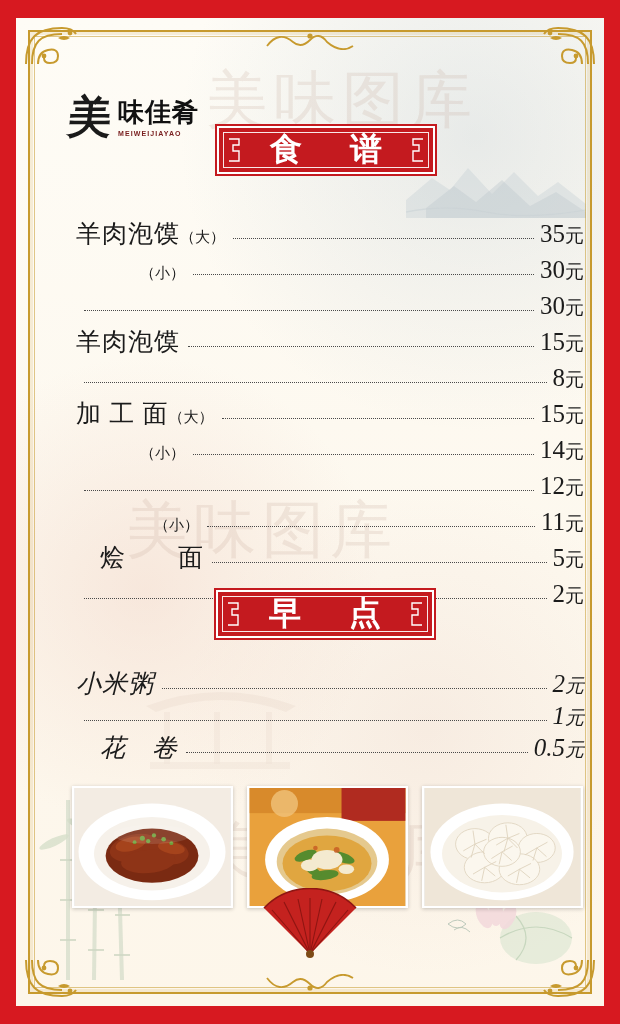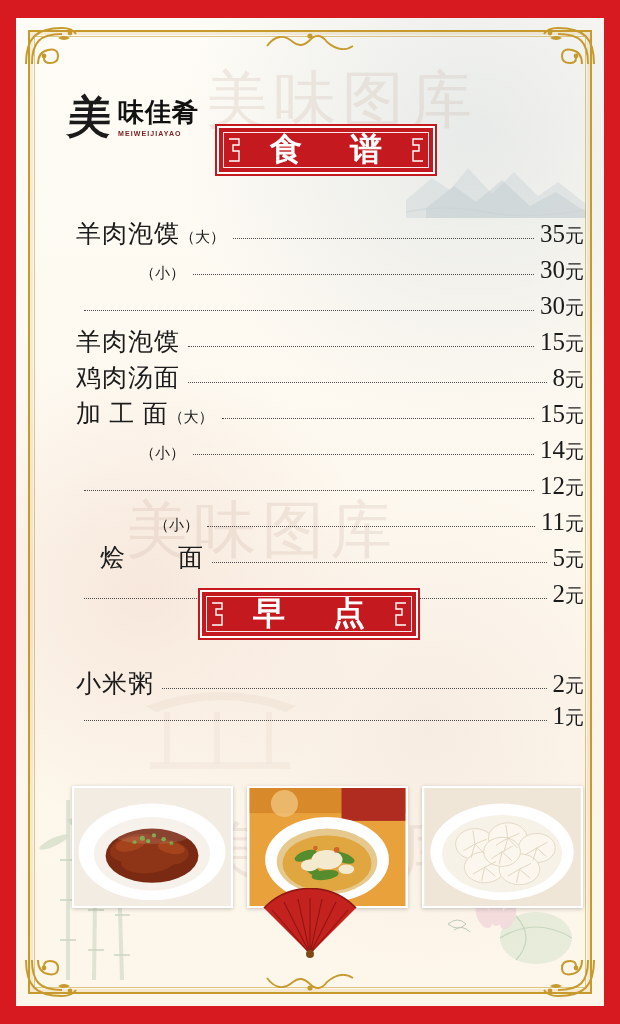--- a/index.html
+++ b/index.html
@@ -191,37 +191,37 @@
     color: #ffffff;
     font-family: "Liberation Serif", serif;
     font-size: 32px;
     font-weight: bold;
     letter-spacing: 20px;
     text-indent: 20px;
     position: relative;
     z-index: 2;
   }
   .plaque.recipes { left: 201px; top: 108px; }
-  .plaque.breakfast { left: 184px; top: 572px; }
+  .plaque.breakfast { left: 200px; top: 572px; }
 
   
   .menu {
     position: absolute;
     left: 60px;
     width: 508px;
   }
   .menu.recipes { top: 192px; }
   .menu.breakfast { top: 646px; }
 
   .menu-row {
     display: flex;
     align-items: flex-end;
     height: 36px;
   }
-  .menu.breakfast .menu-row { height: 32px; }
+  .menu.breakfast .menu-row { height: 32px; font-style: italic; }
 
   .name {
     font-family: "Liberation Serif", serif;
     font-size: 25px;
     color: #1b1b1b;
     white-space: nowrap;
     line-height: 1;
     letter-spacing: 1px;
   }
   .name .sz {
@@ -478,21 +478,20 @@
         <div class="price"><span>30</span><span class="yuan">元</span></div>
       </div>
 
       <div class="menu-row">
         <div class="name"><span>羊肉泡馍</span><span class="sz"></span></div>
         <div class="dots"></div>
         <div class="price"><span>15</span><span class="yuan">元</span></div>
       </div>
 
       <div class="menu-row">
-        <div class="name"><span>鸡肉汤面</span><span class="sz"></span></div>
         <div class="dots"></div>
         <div class="price"><span>8</span><span class="yuan">元</span></div>
       </div>
 
       <div class="menu-row">
         <div class="name"><span>加 工 面</span><span class="sz">（大）</span></div>
         <div class="dots"></div>
         <div class="price"><span>15</span><span class="yuan">元</span></div>
       </div>
 
@@ -546,20 +545,25 @@
 
     <div class="menu breakfast">
       <div class="menu-row">
         <div class="name"><span>小米粥</span></div>
         <div class="dots"></div>
         <div class="price"><span>2</span><span class="yuan">元</span></div>
       </div>
       <div class="menu-row">
         <div class="dots"></div>
         <div class="price"><span>1</span><span class="yuan">元</span></div>
+      </div>
+      <div class="menu-row">
+        <div class="name indent-1"><span>花　卷</span></div>
+        <div class="dots"></div>
+        <div class="price"><span>0.5</span><span class="yuan">元</span></div>
       </div>
     </div>
 
     <div class="photos">
 
       <div class="photo">
         <svg viewBox="0 0 161 122" xmlns="http://www.w3.org/2000/svg">
           <rect width="161" height="122" fill="#f3ece3"></rect>
           <ellipse cx="80" cy="66" rx="76" ry="50" fill="#ffffff"></ellipse>
           <ellipse cx="80" cy="68" rx="60" ry="38" fill="#f6f1ea"></ellipse>

